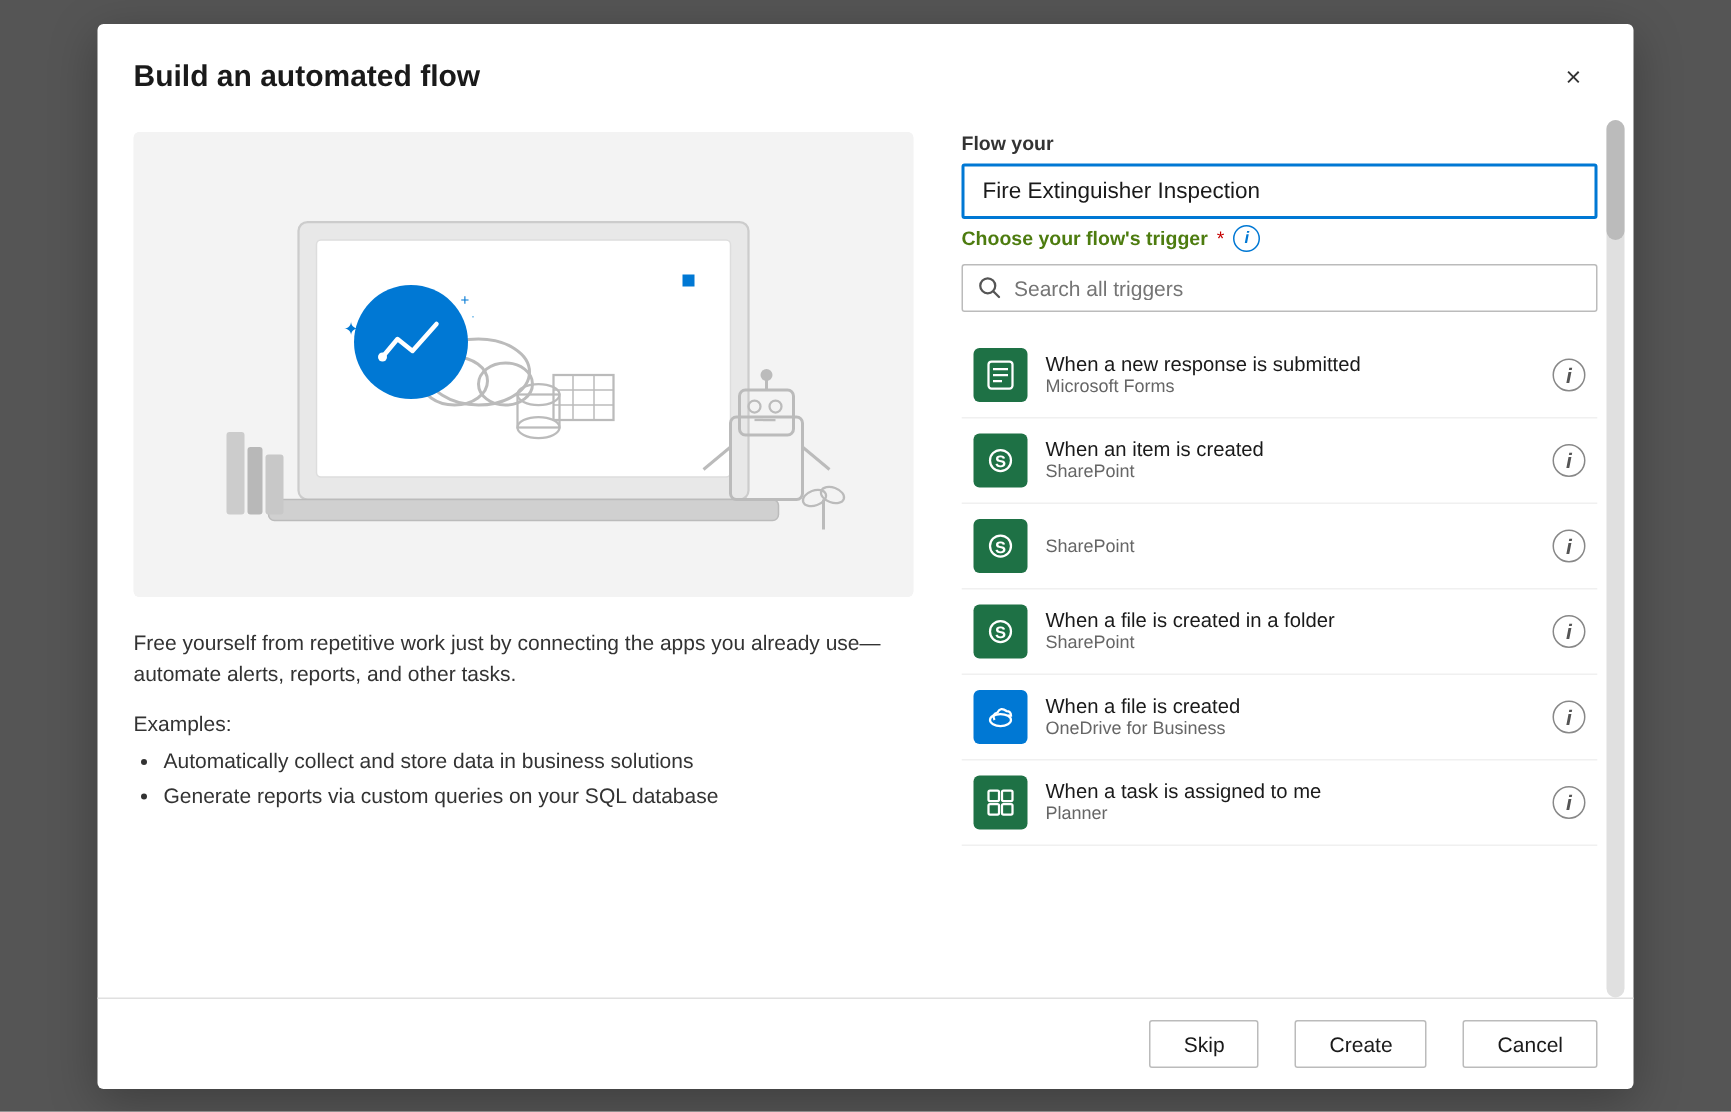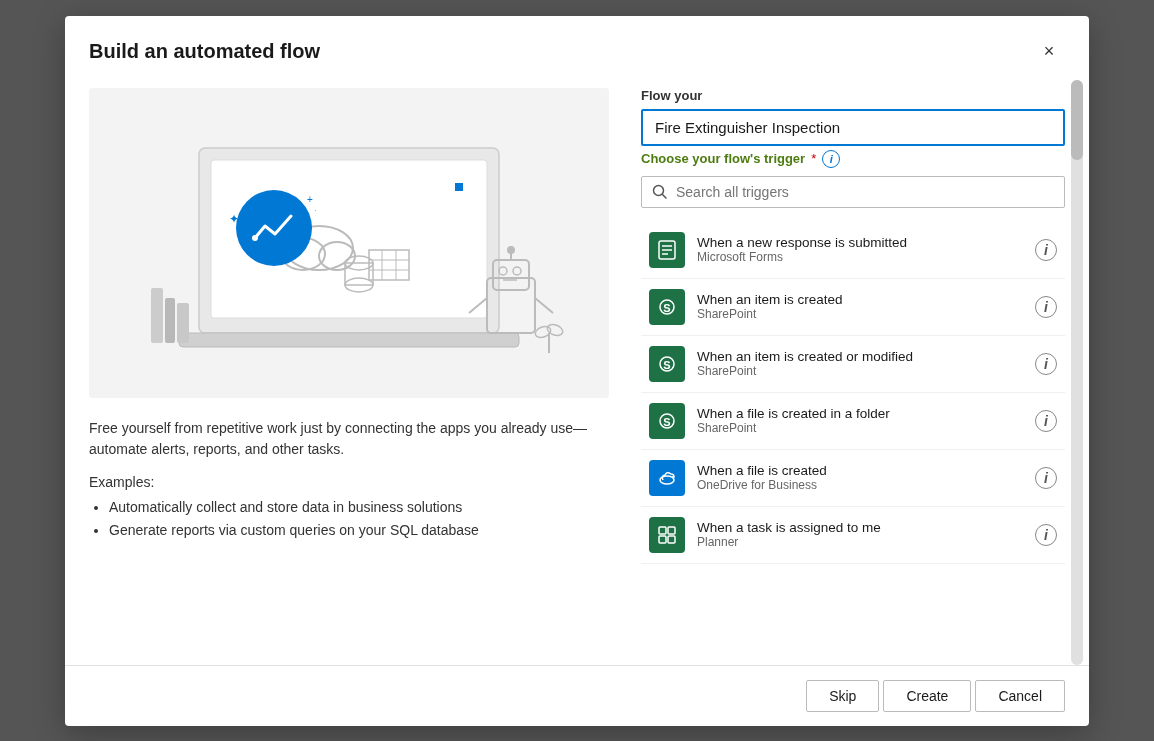--- a/index.html
+++ b/index.html
@@ -244,21 +244,21 @@
       align-items: center;
       justify-content: center;
       font-style: italic;
       font-weight: bold;
       flex-shrink: 0;
     }
     .dialog-footer {
       padding: 14px 24px;
       display: flex;
       justify-content: flex-end;
-      gap: 4px;
+      gap: 24px;
       border-top: 1px solid #e0e0e0;
     }
     .footer-btn {
       padding: 7px 22px;
       font-size: 14px;
       border-radius: 2px;
       cursor: pointer;
       border: 1.5px solid #bbb;
       background: #fff;
       color: #1a1a1a;
@@ -398,21 +398,20 @@
               <div class="trigger-info">i</div>
             </div>
             <div class="trigger-item">
               <div class="trigger-icon sharepoint" style="background: rgb(30, 113, 69);">
                 <svg width="22" height="22" viewBox="0 0 22 22" fill="none">
                   <circle cx="11" cy="11" r="7" fill="none" stroke="#fff" stroke-width="1.5"></circle>
                   <text x="11" y="15.5" text-anchor="middle" font-size="11" fill="#fff" font-weight="bold">S</text>
                 </svg>
               </div>
               <div class="trigger-text">
-      <div class="trigger-name">When an item is created or modified</div>
       <div class="trigger-source">SharePoint</div>
     </div>
               <div class="trigger-info">i</div>
             </div>
             <div class="trigger-item">
               <div class="trigger-icon sharepoint" style="background: rgb(30, 113, 69);">
                 <svg width="22" height="22" viewBox="0 0 22 22" fill="none">
                   <circle cx="11" cy="11" r="7" fill="none" stroke="#fff" stroke-width="1.5"></circle>
                   <text x="11" y="15.5" text-anchor="middle" font-size="11" fill="#fff" font-weight="bold">S</text>
                 </svg>

